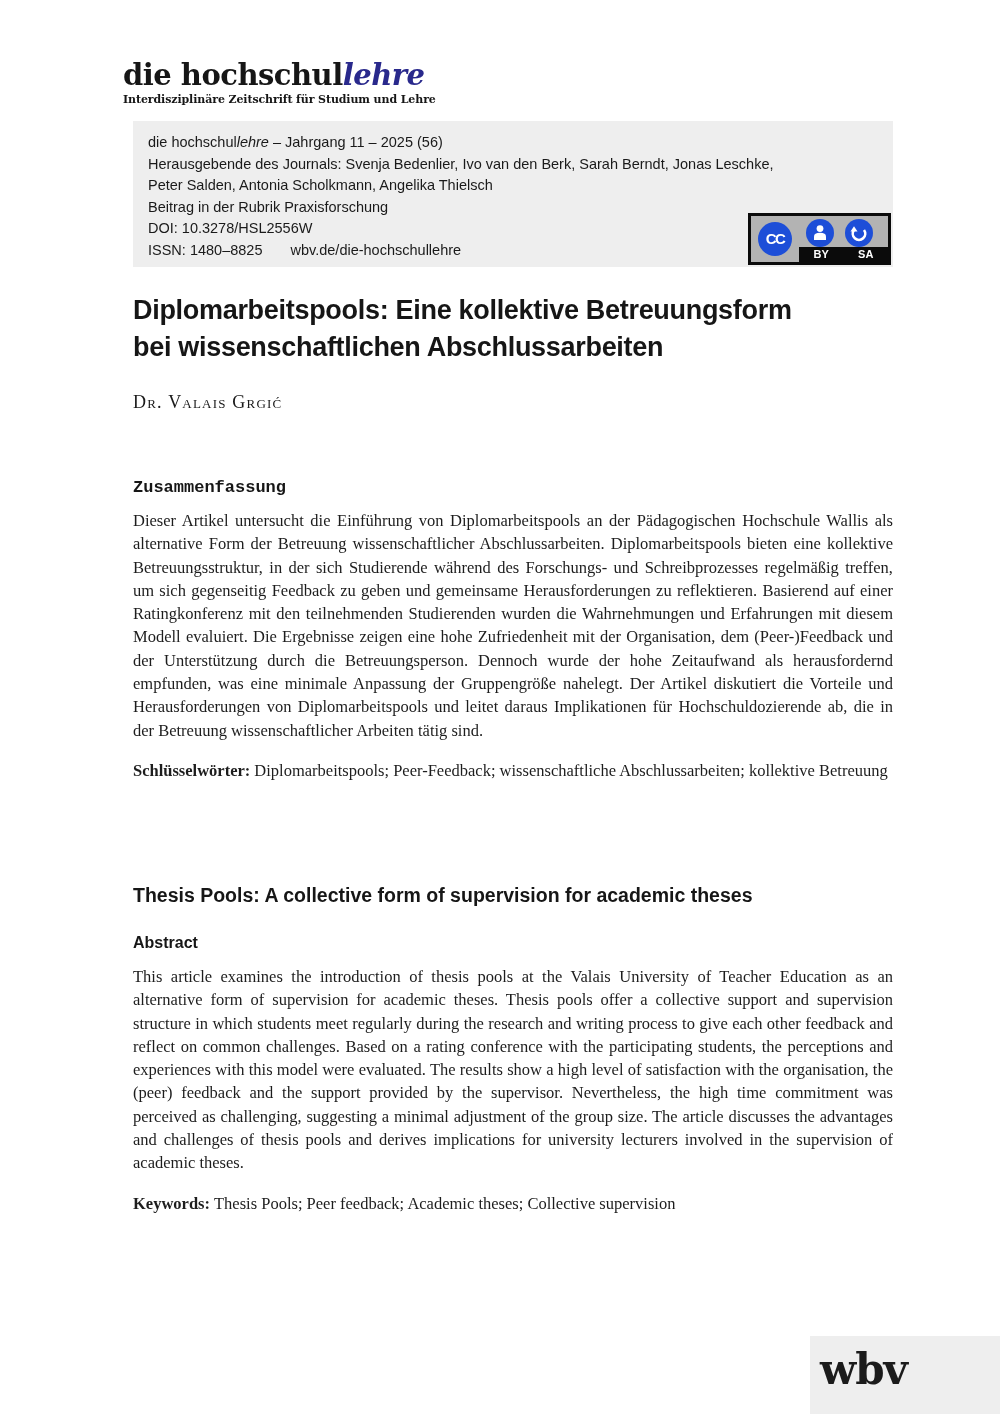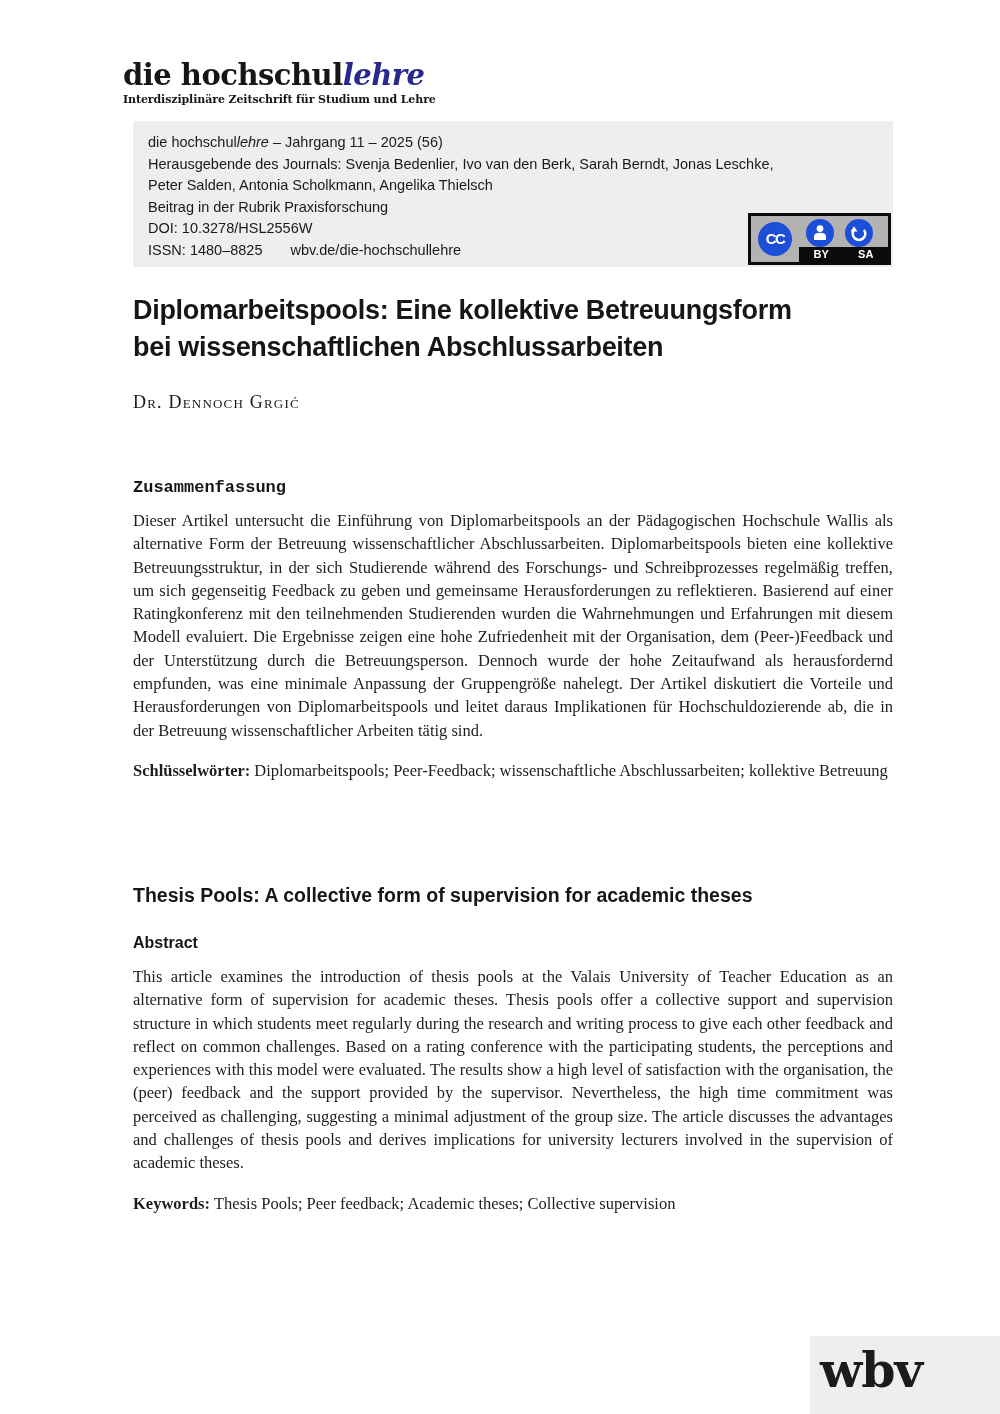--- a/index.html
+++ b/index.html
@@ -136,21 +136,21 @@
   .wbv-box {
     position: absolute;
     right: 0; bottom: 0;
     width: 190px; height: 78px;
     background: #eeeeee;
     display: flex; align-items: center;
   }
   .wbv-text {
     font-family: "DejaVu Serif", serif;
     font-weight: bold;
-    font-size: 49px;
+    font-size: 42px;
     letter-spacing: -1px;
     color: #1b1b1b;
     margin: -10px 0 0 10px;
     line-height: 1;
   }
 </style>
 </head>
 <body>
 
 <div class="page">
@@ -184,21 +184,21 @@
       </div>
       <div class="cc-bar">
         <span>BY</span>
         <span>SA</span>
       </div>
     </div>
   </div>
 
   <h1 class="article-title" style="margin:0;">Diplomarbeitspools: Eine kollektive Betreuungsform
 bei wissenschaftlichen Abschlussarbeiten</h1>
-  <div class="article-author">Dr. Dennoch Grgić</div>
+  <div class="article-author">Dr. Valais Grgić</div>
 
   <div class="section-de">
     <div class="h-sub">Zusammenfassung</div>
     <p class="body-text" style="margin-bottom:0;">Dieser Artikel untersucht die Einführung von Diplomarbeitspools an der Pädagogischen Hochschule Wallis als alternative Form der Betreuung wissenschaftlicher Abschlussarbeiten. Diplomarbeitspools bieten eine kollektive Betreuungsstruktur, in der sich Studierende während des Forschungs- und Schreibprozesses regelmäßig treffen, um sich gegenseitig Feedback zu geben und gemeinsame Herausforderungen zu reflektieren. Basierend auf einer Ratingkonferenz mit den teilnehmenden Studierenden wurden die Wahrnehmungen und Erfahrungen mit diesem Modell evaluiert. Die Ergebnisse zeigen eine hohe Zufriedenheit mit der Organisation, dem (Peer-)Feedback und der Unterstützung durch die Betreuungsperson. Dennoch wurde der hohe Zeitaufwand als herausfordernd empfunden, was eine minimale Anpassung der Gruppengröße nahelegt. Der Artikel diskutiert die Vorteile und Herausforderungen von Diplomarbeitspools und leitet daraus Implikationen für Hochschuldozierende ab, die in der Betreuung wissenschaftlicher Arbeiten tätig sind.</p>
     <p class="kw-par" style="margin-bottom:0;"><span class="kw-label">Schlüsselwörter:</span><span>Diplomarbeitspools; Peer-Feedback; wissenschaftliche Abschlussarbeiten; kollektive Betreuung</span></p>
   </div>
 
   <div class="section-en">
     <div class="h-en-title">Thesis Pools: A collective form of supervision for academic theses</div>
     <div class="h-abstract">Abstract</div>

